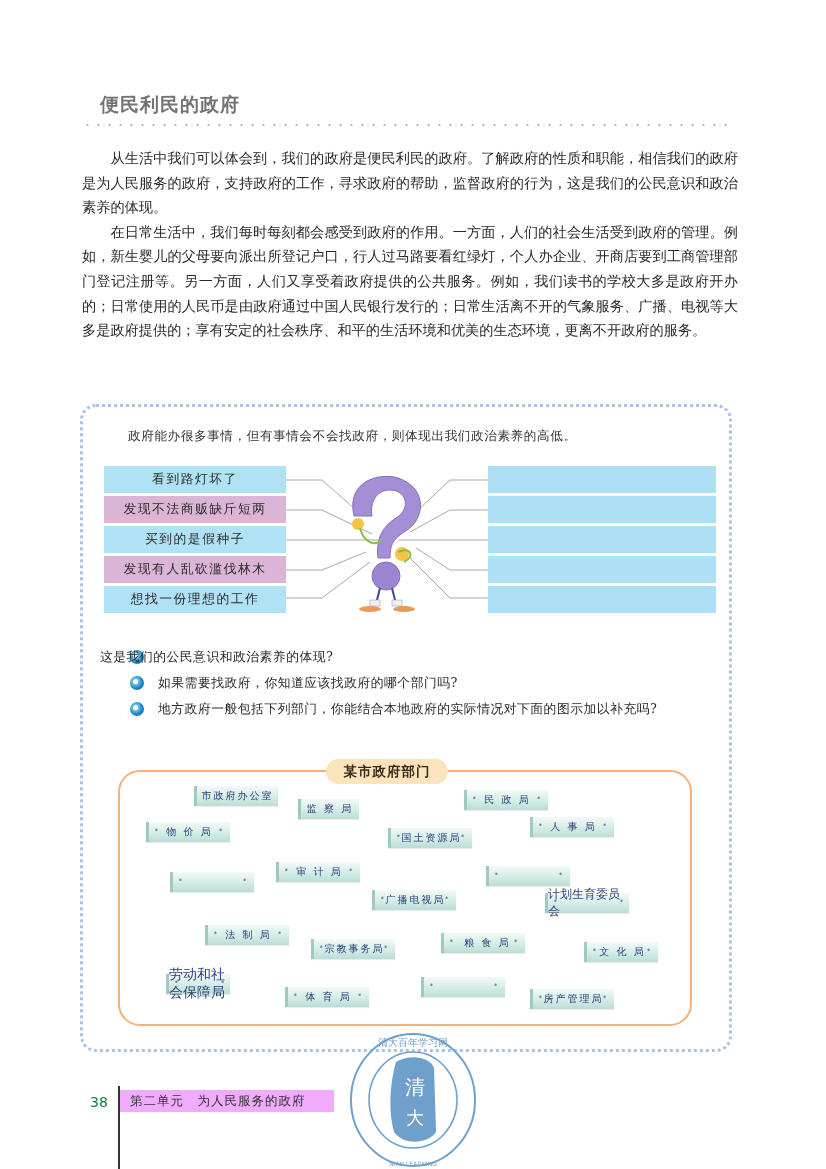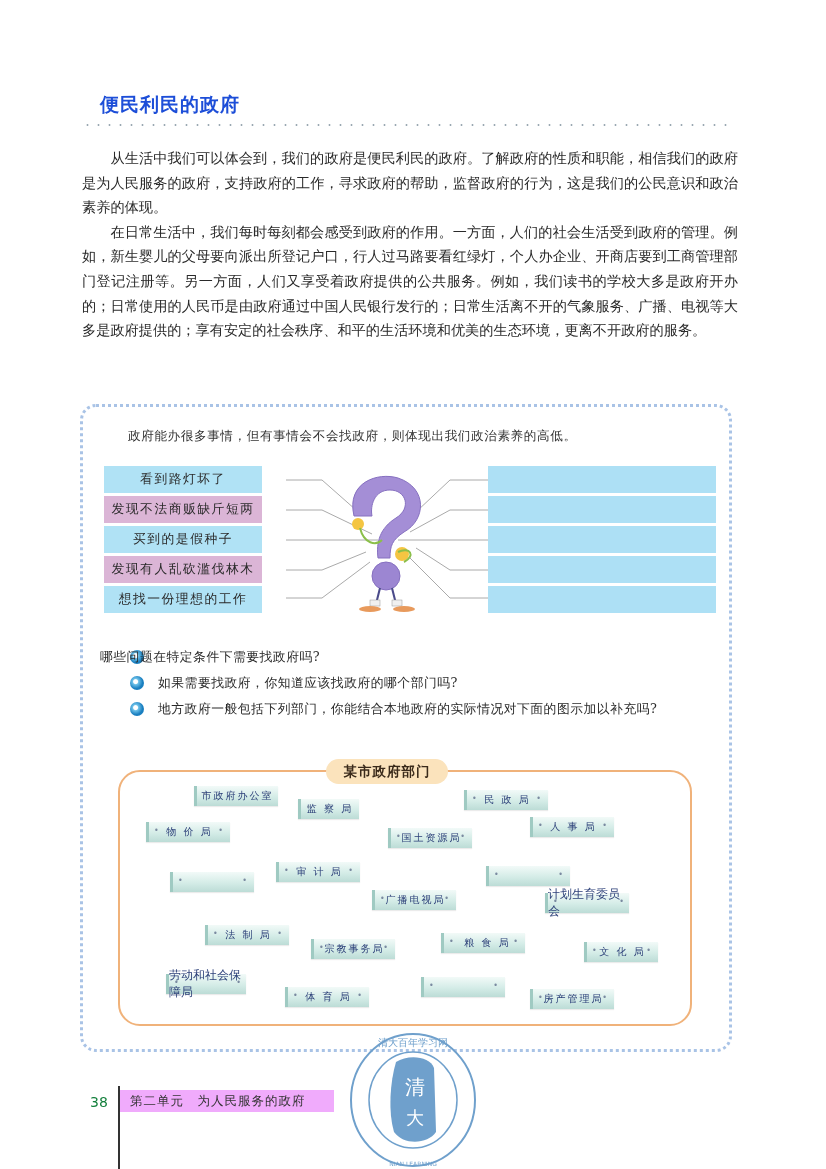--- a/index.html
+++ b/index.html
@@ -2,21 +2,21 @@
 <html><head>
 <meta charset="utf-8">
 <style>
   * { box-sizing: border-box; margin: 0; padding: 0; }
   html, body { width: 826px; height: 1169px; background: #ffffff; overflow: hidden; }
   body { position: relative; font-family: "DejaVu Serif", "Liberation Serif", serif; color: #222; }
 
   .section-title {
     position: absolute; left: 100px; top: 92px;
     font-family: "DejaVu Sans", "Liberation Sans", sans-serif;
-    font-weight: bold; font-size: 19px; color: #1d4ed8; letter-spacing: 1px;
+    font-weight: bold; font-size: 19px; color: #737373; letter-spacing: 1px;
   }
   .title-rule {
     position: absolute; left: 82px; top: 124px; width: 650px; height: 2px;
     background-image: radial-gradient(circle, #9aa8b2 0.9px, transparent 1.2px);
     background-size: 11px 2px; background-repeat: repeat-x;
   }
 
   .body-text {
     position: absolute; left: 82px; width: 656px;
     font-size: 14.2px; line-height: 24.6px; color: #2a2a2a; text-align: justify;
@@ -26,21 +26,21 @@
 
   
   .activity-box {
     position: absolute; left: 80px; top: 404px; width: 652px; height: 648px;
     border: 3px dotted #a9c3e6; border-radius: 16px;
   }
   .activity-intro {
     position: absolute; left: 128px; top: 428px;
     font-size: 12.6px; color: #333; letter-spacing: 0.6px;
   }
-  .left-cards { position: absolute; left: 104px; top: 466px; width: 158px; }
+  .left-cards { position: absolute; left: 104px; top: 466px; width: 182px; }
   .left-card {
     height: 27px; margin-bottom: 3px;
     display: flex; align-items: center; justify-content: center;
     font-size: 12.8px; color: #2a2a2a; letter-spacing: 1.5px;
   }
   .left-card.blue { background: #b0e2f5; }
   .left-card.pink { background: #dbb5d6; }
 
   .right-cards { position: absolute; left: 488px; top: 466px; width: 228px; }
   .right-card { height: 27px; margin-bottom: 3px; background: #ade0f5; }
@@ -147,21 +147,21 @@
   <div class="right-card"></div>
   <div class="right-card"></div>
   <div class="right-card"></div>
   <div class="right-card"></div>
 </div>
 
 <div class="questions">
   <div class="q-line first">
     <span class="bullet"></span>
   </div>
-  <div class="q-line">哪些问题在特定条件下需要找政府吗?</div>
+  <div class="q-line">这是我们的公民意识和政治素养的体现?</div>
   <div class="q-line indent">
     <span class="bullet"></span>
     <span>如果需要找政府，你知道应该找政府的哪个部门吗?</span>
   </div>
   <div class="q-line indent">
     <span class="bullet"></span>
     <span>地方政府一般包括下列部门，你能结合本地政府的实际情况对下面的图示加以补充吗?</span>
   </div>
 </div>
 
@@ -176,21 +176,21 @@
     <div class="dept-tag" style="left: 530px; top: 817px; width: 84px;">人 事 局</div>
     <div class="dept-tag" style="left: 170px; top: 872px; width: 84px;"></div>
     <div class="dept-tag" style="left: 276px; top: 862px; width: 84px;">审 计 局</div>
     <div class="dept-tag" style="left: 486px; top: 866px; width: 84px;"></div>
     <div class="dept-tag" style="left: 372px; top: 890px; width: 84px;">广播电视局</div>
     <div class="dept-tag" style="left: 545px; top: 893px; width: 84px; letter-spacing: 0px; font-size: 12px;">计划生育委员会</div>
     <div class="dept-tag" style="left: 205px; top: 925px; width: 84px;">法 制 局</div>
     <div class="dept-tag" style="left: 311px; top: 939px; width: 84px;">宗教事务局</div>
     <div class="dept-tag" style="left: 441px; top: 933px; width: 84px; padding-left: 6px;">粮 食 局</div>
     <div class="dept-tag" style="left: 576px; top: 942px; width: 74px; margin-left: 8px;">文 化 局</div>
-    <div class="dept-tag" style="left: 166px; top: 974px; width: 80px; letter-spacing: 0px; font-size: 12px;">劳动和社会保障局</div>
+    <div class="dept-tag" style="left: 166px; top: 974px; width: 64px; letter-spacing: 0px; font-size: 14px;">劳动和社会保障局</div>
     <div class="dept-tag" style="left: 285px; top: 987px; width: 84px;">体 育 局</div>
     <div class="dept-tag" style="left: 421px; top: 977px; width: 84px;"></div>
     <div class="dept-tag" style="left: 530px; top: 989px; width: 84px;">房产管理局</div>
   </div>
 
 <div class="page-number">38</div>
 <div class="footer-rule"></div>
 <div class="footer-label">第二单元　为人民服务的政府</div>
 
 <svg class="watermark" viewBox="0 0 130 137">

